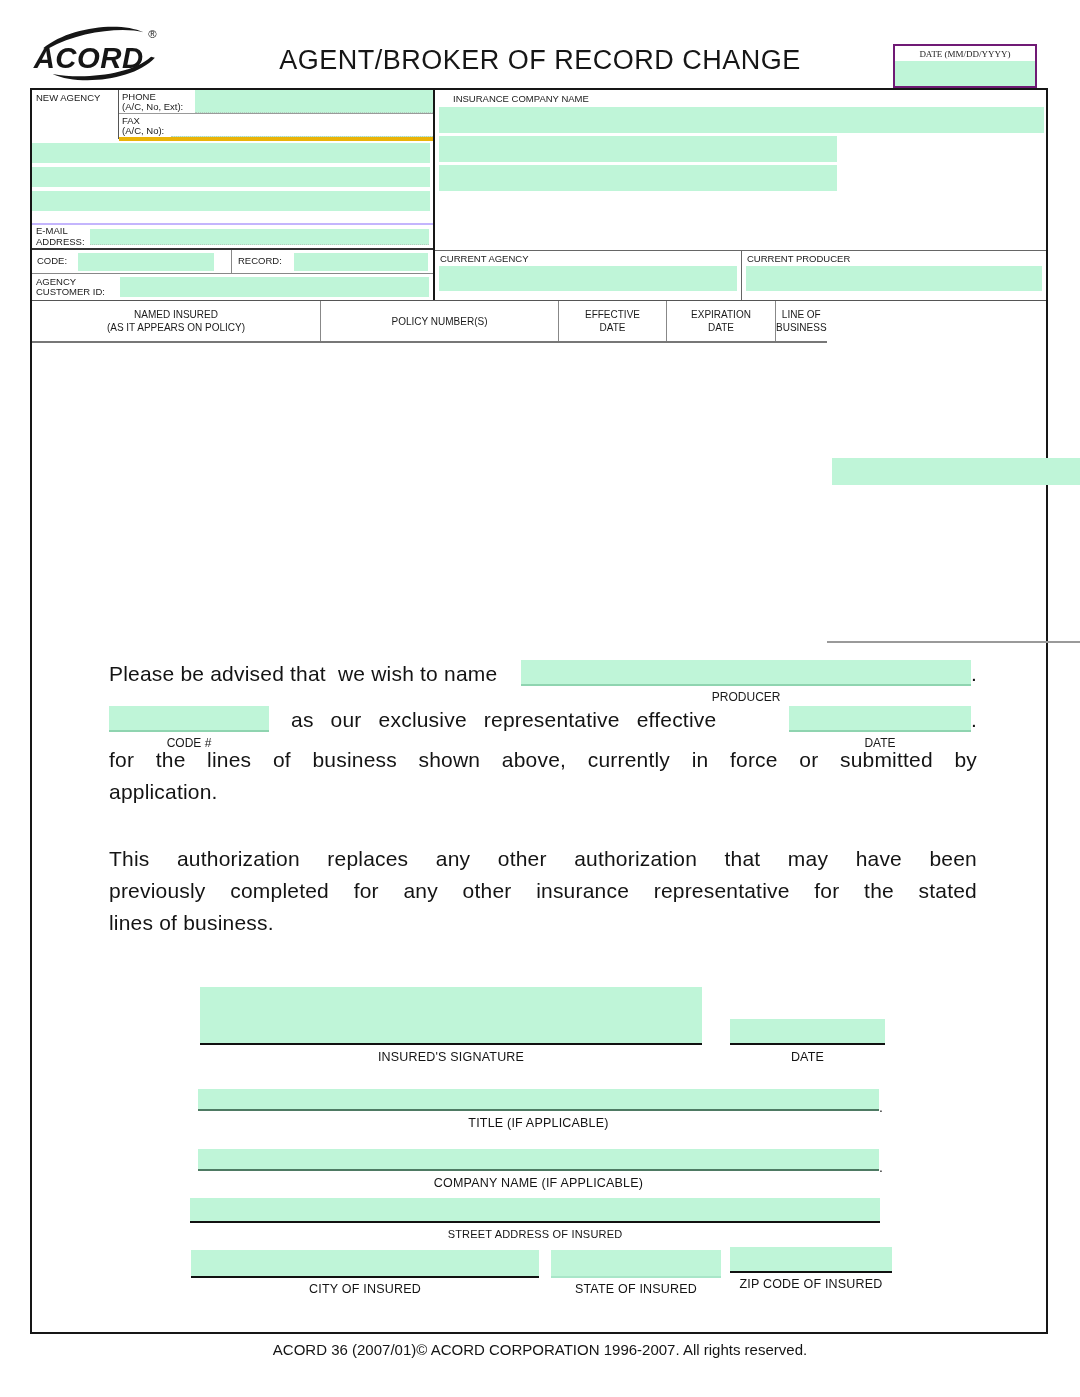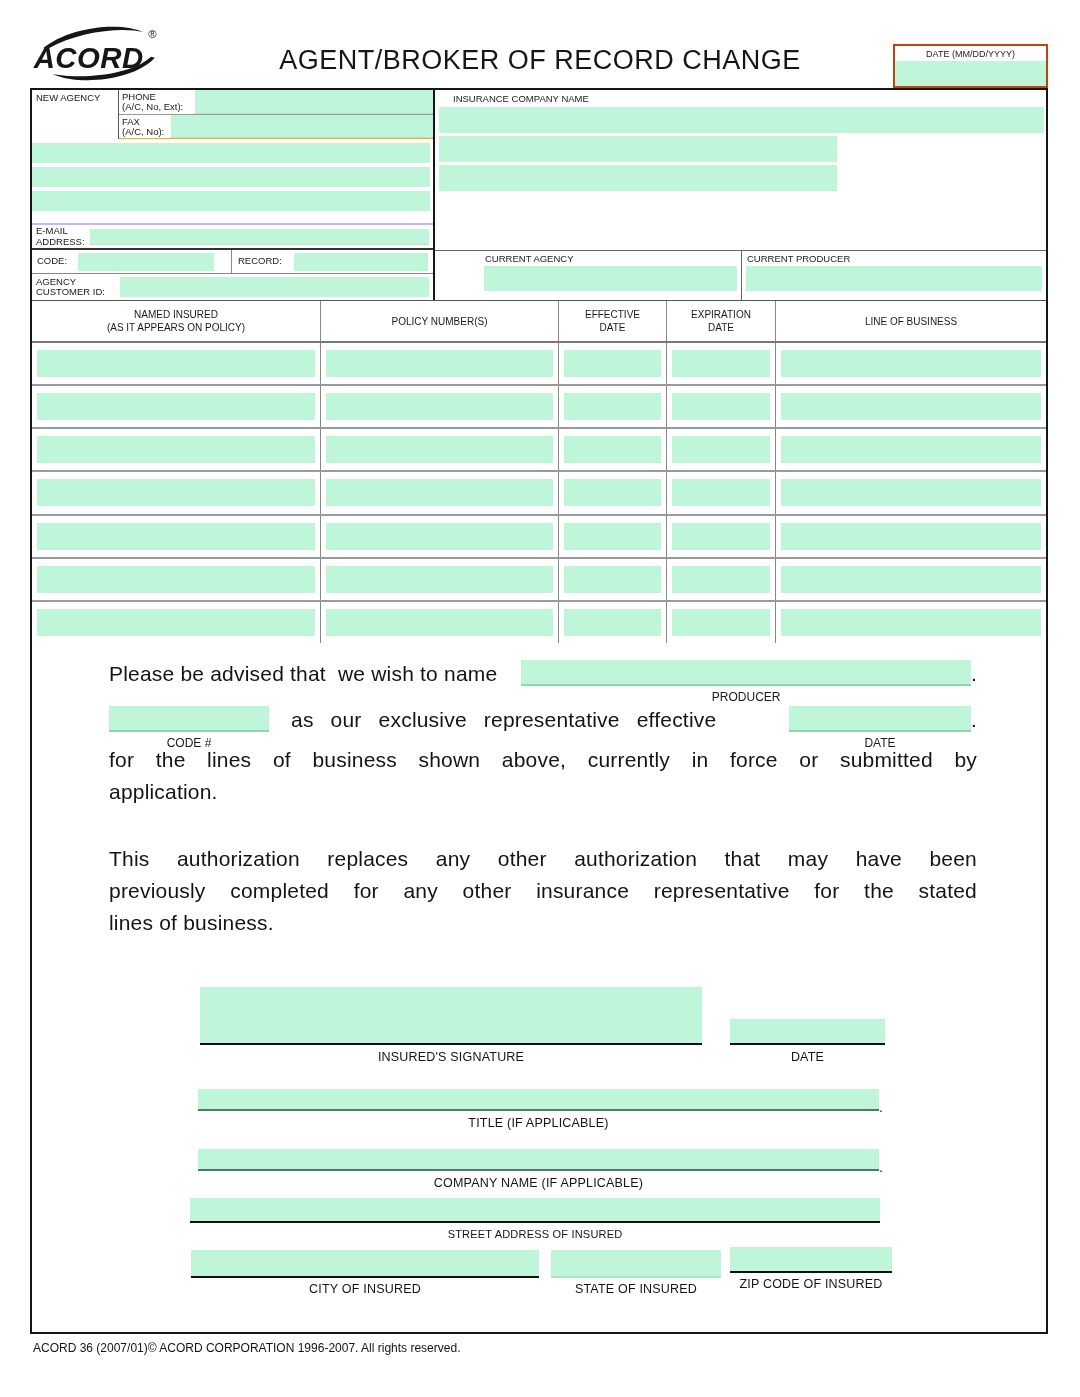--- a/index.html
+++ b/index.html
@@ -3,22 +3,22 @@
 <meta charset="utf-8">
 <style>
   * { margin:0; padding:0; box-sizing:border-box; }
   body { background:#fff; font-family:"Liberation Sans", sans-serif; color:#111; }
   .page { position:relative; width:1080px; height:1397px; background:#fff; overflow:hidden; }
 
   
   .logo { position:absolute; left:28px; top:22px; width:142px; height:64px; }
   .page-title { position:absolute; left:0; right:0; top:45px; text-align:center;
                 font-size:27px; letter-spacing:0.5px; color:#161616; }
-  .date-box { position:absolute; left:893px; top:44px; width:155px; height:44px;
-              border:2px solid #c2410c; display:flex; flex-direction:column; }
+  .date-box { position:absolute; left:893px; top:44px; width:144px; height:44px;
+              border:2px solid #701a75; display:flex; flex-direction:column;font-family:Liberation Serif, serif; }
   .date-box-label { font-size:9px; text-align:center; padding-top:3px; color:#222; }
   .date-box .g { flex:1; margin-top:2px; }
 
   .g { background:#bff5d8; }
 
   
   .form { position:absolute; left:30px; top:88px; width:1018px; height:1246px;
           border:2px solid #161616; display:flex; flex-direction:column; }
 
   
@@ -26,21 +26,21 @@
   .left-col { width:403px; border-right:2px solid #161616; display:flex; flex-direction:column; }
   .right-col { flex:1; display:flex; flex-direction:column; }
 
   .lbl { font-size:9.5px; line-height:1.1; color:#1a1a1a; }
 
   .na-row { height:49px; display:flex; }
   .na-label { width:86px; padding:3px 0 0 4px; }
   .pf-col { flex:1; border-left:1px solid #555; display:flex; flex-direction:column; }
   .pf-row { flex:1; display:flex; align-items:stretch; }
   .pf-row.phone { border-bottom:1px solid #9a9a9a; }
-  .pf-row.fax { border-bottom:1px solid #eab308; }
+  .pf-row.fax { border-bottom:4px solid #eab308;align-items:flex-end; }
   .pf-label { padding:2px 2px 0 3px; }
   .pf-row.phone .pf-label { width:76px; }
   .pf-row.fax .pf-label { width:52px; }
   .pf-g { flex:1; border-bottom:1px dotted #b5cdbf; }
 
   .addr-g { height:20px; margin:4px 3px 0 0; }
   .left-spacer { flex:1; }
 
   .email-row { height:25px; border-top:2px solid #c4b5fd; display:flex; align-items:center; }
   .email-label { width:58px; padding-left:4px; }
@@ -56,27 +56,27 @@
 
   .acid-row { height:27px; border-top:1px solid #888; display:flex; align-items:center; }
   .acid-label { width:88px; padding-left:4px; }
   .acid-g { flex:1; height:20px; margin-right:4px; }
 
   .icn-label { padding:4px 0 2px 18px; }
   .icn-g1 { height:26px; margin:1px 2px 0 4px; }
   .icn-g2 { height:26px; margin-top:3px; margin-left:4px; width:398px; }
   .right-spacer { flex:1; }
   .current-row { height:50px; border-top:1px solid #666; display:flex; }
-  .ca-cell { width:307px; border-right:1px solid #666; display:flex; flex-direction:column;padding-left:45px; }
+  .ca-cell { width:307px; border-right:1px solid #666; display:flex; flex-direction:column; }
   .cp-cell { flex:1; display:flex; flex-direction:column; }
   .cur-label { padding:3px 0 1px 5px; }
   .cur-g { height:25px; margin:1px 4px 0 4px; }
 
   
-  .ptable { height:343px; border-top:1px solid #555; display:flex; flex-direction:column; }
+  .ptable { height:343px; border-top:1px solid #555; display:flex; flex-direction:row; }
   .pt-header { height:42px; display:flex; border-bottom:2px solid #777; }
   .pt-hcell { display:flex; flex-direction:column; justify-content:center; text-align:center;
               font-size:10px; line-height:1.3; color:#1a1a1a; }
   .pt-row { flex:1; display:flex; border-bottom:2px solid #9a9a9a; }
   .pt-row:last-child { border-bottom:none; }
   .c1 { width:288px; }
   .c2 { width:238px; border-left:1px solid #888; }
   .c3 { width:108px; border-left:1px solid #888; }
   .c4 { width:109px; border-left:1px solid #888; }
   .c5 { flex:1; border-left:1px solid #888; }
@@ -115,21 +115,21 @@
   .street-lbl { position:absolute; left:158px; top:585px; width:690px; text-align:center; font-size:11px; }
   .city-g { position:absolute; left:159px; top:607px; width:348px; height:28px; border-bottom:2px solid #111; }
   .city-lbl { position:absolute; left:159px; top:639px; width:348px; text-align:center; font-size:12.5px; }
   .state-g { position:absolute; left:519px; top:607px; width:170px; height:28px; border-bottom:2px solid #a8e6c8; }
   .state-lbl { position:absolute; left:519px; top:639px; width:170px; text-align:center; font-size:12.5px; }
   .zip-g { position:absolute; left:698px; top:604px; width:162px; height:26px; border-bottom:2px solid #111; }
   .zip-lbl { position:absolute; left:698px; top:634px; width:162px; text-align:center; font-size:12.5px; }
 
   
   .footer-row1 { position:absolute; left:33px; right:33px; top:1341px; display:flex;
-                 justify-content:flex-start; font-size:12px; color:#141414; }
+                 justify-content:center; font-size:15px; color:#141414; }
   .footer-row2 { position:absolute; left:0; right:0; top:1361px; text-align:center;
                  font-size:13.5px; color:#141414; }
 </style>
 </head>
 <body>
 
 <div class="page">
 
   <svg class="logo" viewBox="0 0 150 64">
     <path d="M16,26 C42,4 96,-3 122,9 C98,3 52,9 22,26 Z" fill="#161616"></path>

